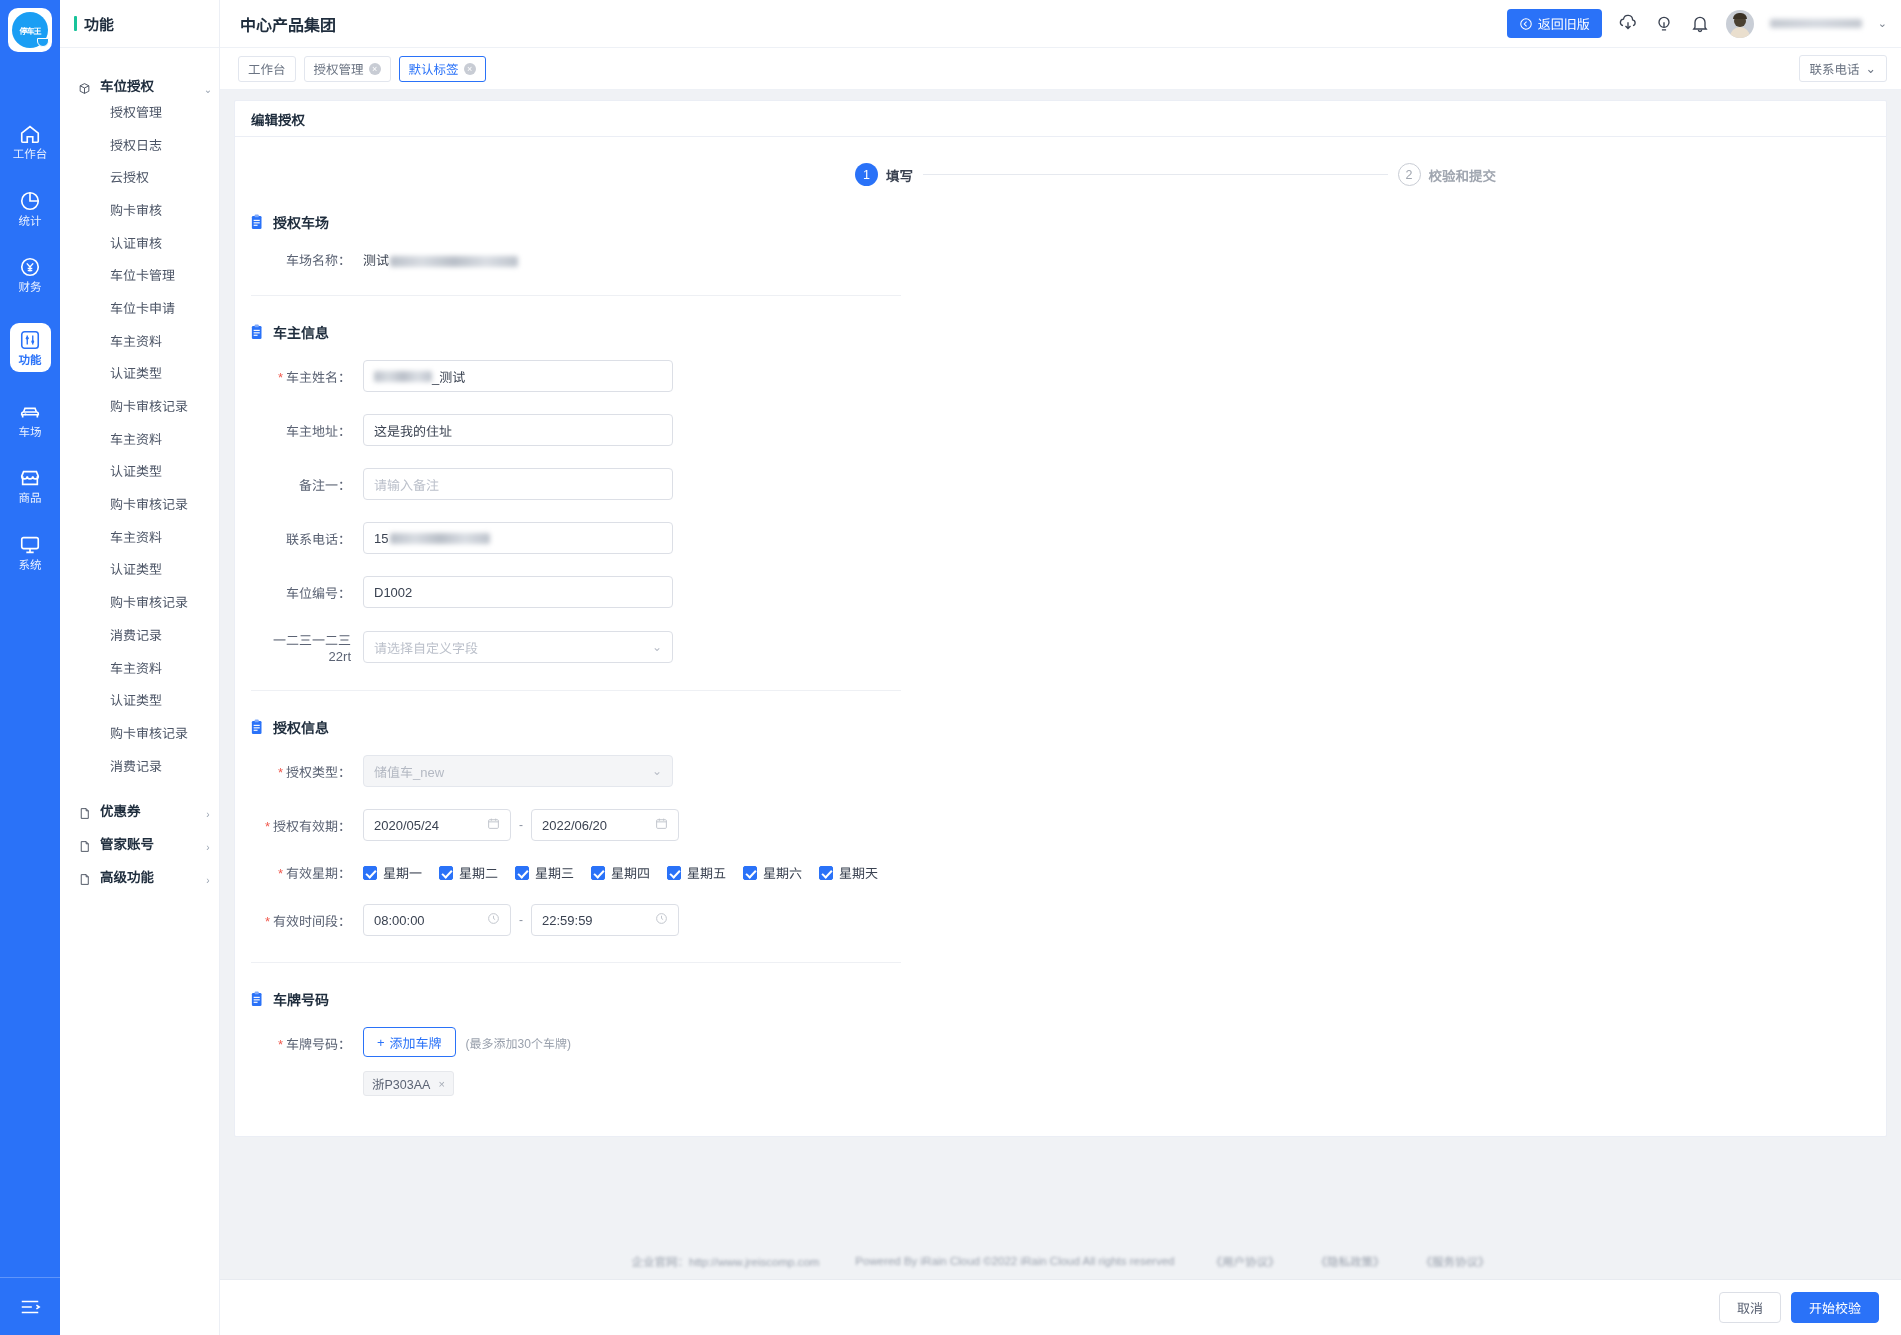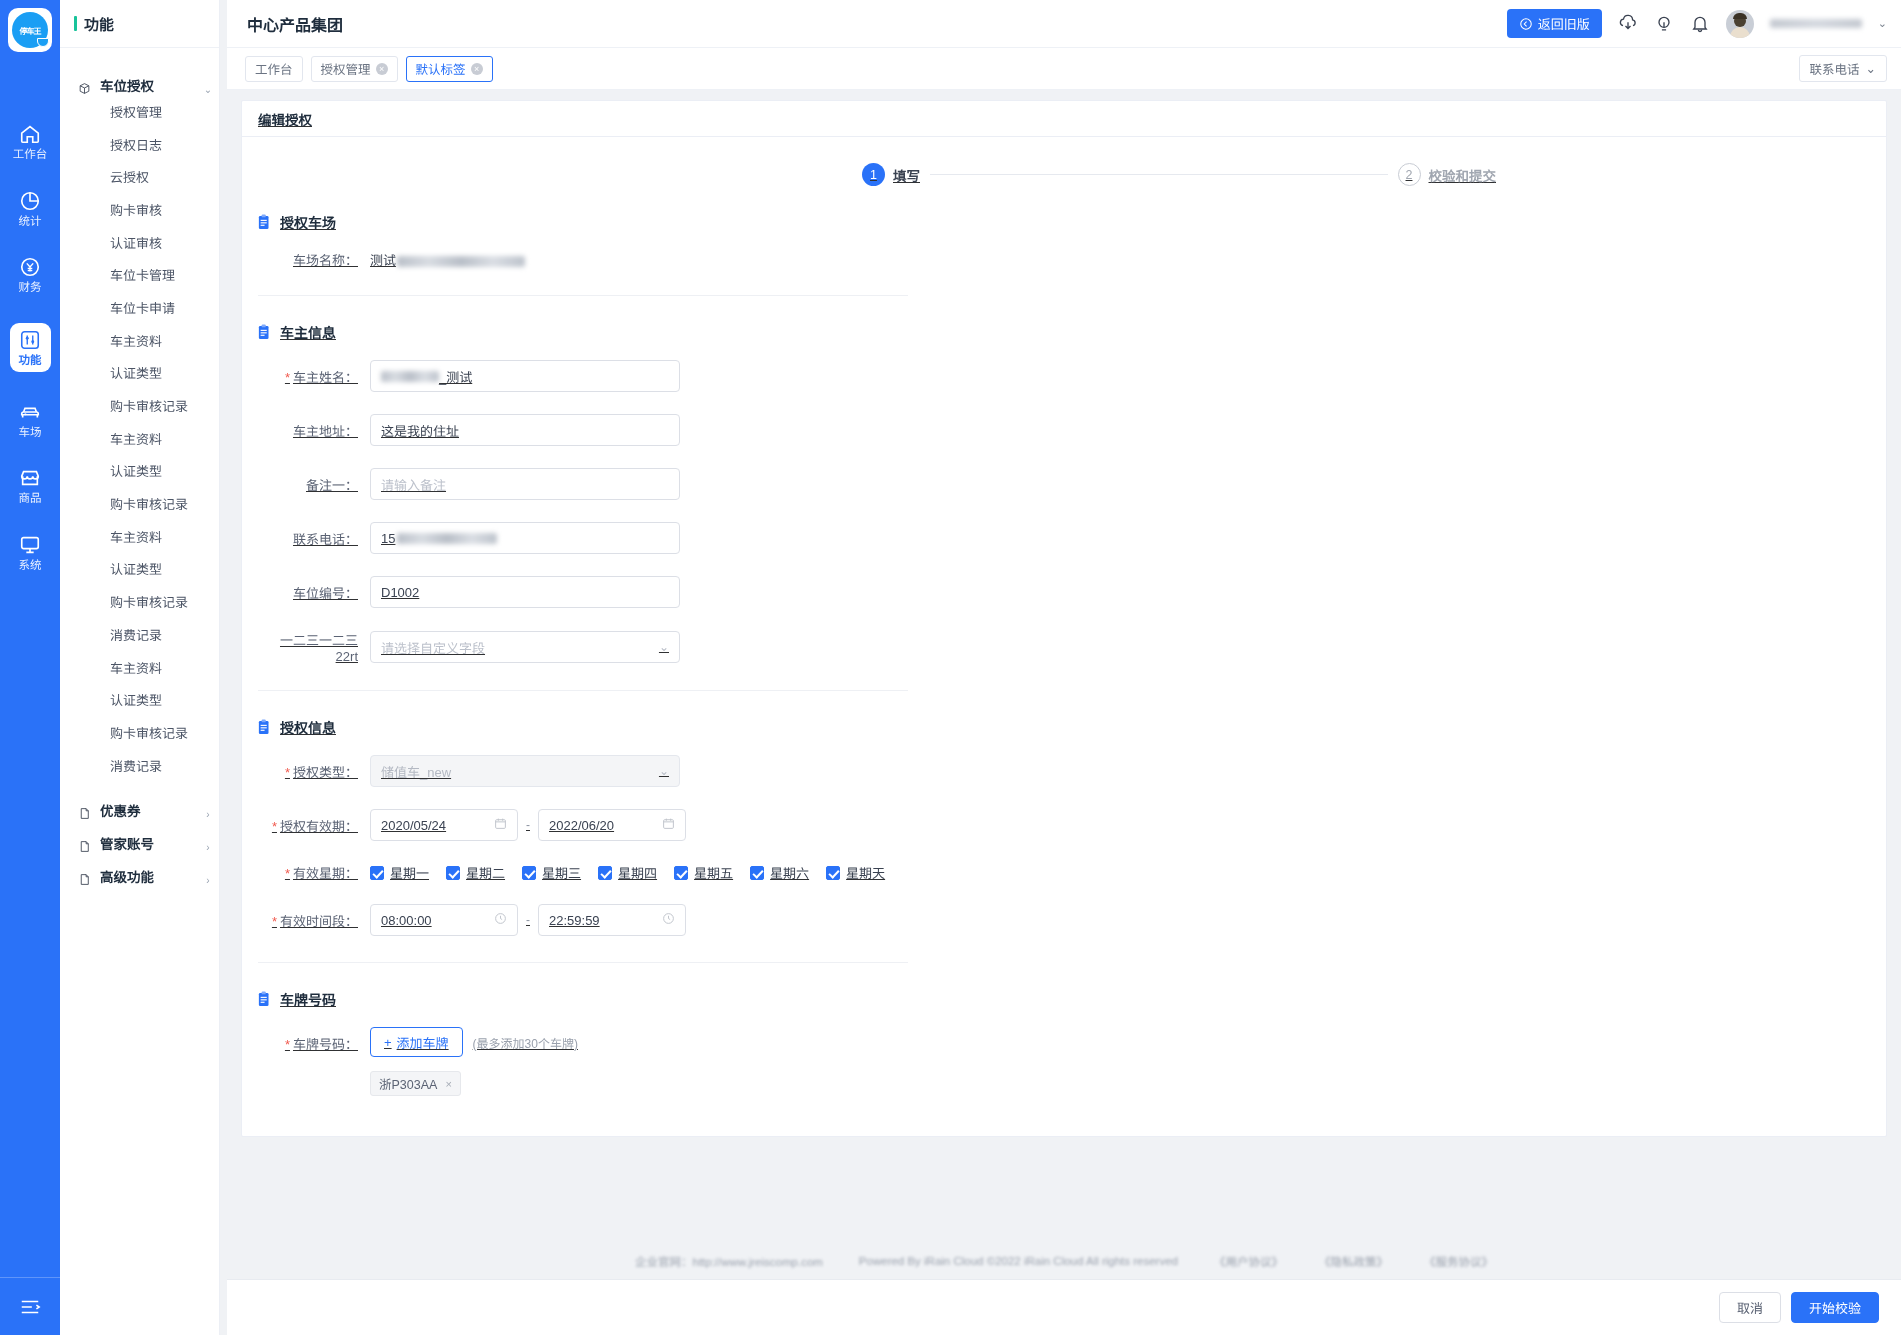--- a/index.html
+++ b/index.html
@@ -64,21 +64,21 @@
   }
   .mgroup .gi{ width:13px;height:13px; flex:0 0 13px; }
   .mgroup .gl{ font-size:13.5px;font-weight:bold;color:#1f2d3d; flex:1;}
   .mgroup .ga{ width:22px; text-align:center; color:#9aa4b2; font-size:10px;}
   .mitem{
     height:32.7px; display:flex; align-items:center; padding-left:50px;
     font-size:13px; color:#4c5566; cursor:pointer;
   }
 
   
-  .right{ flex:1; display:flex; flex-direction:column; min-width:0; background:#f0f2f5;padding-left:7px;}
+  .right{ flex:1; display:flex; flex-direction:column; min-width:0; background:#f0f2f5;}
   .topbar{
     height:48px; background:#fff; display:flex; align-items:center;
     padding:0 14px 0 20px; border-bottom:1px solid #eef1f6; gap:10px;
   }
   .brand{ font-size:16px; font-weight:bold; color:#1f2d3d; }
   .topbar-right{ margin-left:auto; display:flex; align-items:center; gap:16px;}
   .btn-old{
     background:#2a72f8;color:#fff;border:none;border-radius:4px;
     height:29px; padding:0 12px; display:flex;align-items:center;gap:5px;
     font-size:13px; cursor:pointer; font-family:inherit;
@@ -110,21 +110,21 @@
     font-size:9px; line-height:12px; text-align:center; display:inline-block;
   }
   .tab-right{ margin-left:auto; }
   .tagopt{
     height:27px;border:1px solid #e2e6ee;border-radius:3px;background:#fff;
     display:flex;align-items:center;gap:6px;padding:0 10px;font-size:12.5px;color:#6b7483;
     cursor:pointer;
   }
 
   .scroller{ flex:1; overflow:hidden; position:relative; padding:10px 14px 0 14px;}
-  .card{ background:#fff; border:1px solid #ebeef5; border-radius:2px;text-decoration:underline; }
+  .card{ background:#fff; border:1px solid #ebeef5; border-radius:2px; }
   .card-head{
     height:36px; display:flex; align-items:center; padding-left:16px;
     border-bottom:1px solid #ebeef5; font-size:13.5px; color:#1f2d3d; font-weight:600;
   }
   .card-body{ padding:26px 0 0 0; }
 
   
   .steps{ display:flex; align-items:center; padding:0 60px; margin-bottom:26px;}
   .step{ display:flex;align-items:center;gap:8px; }
   .snum{

